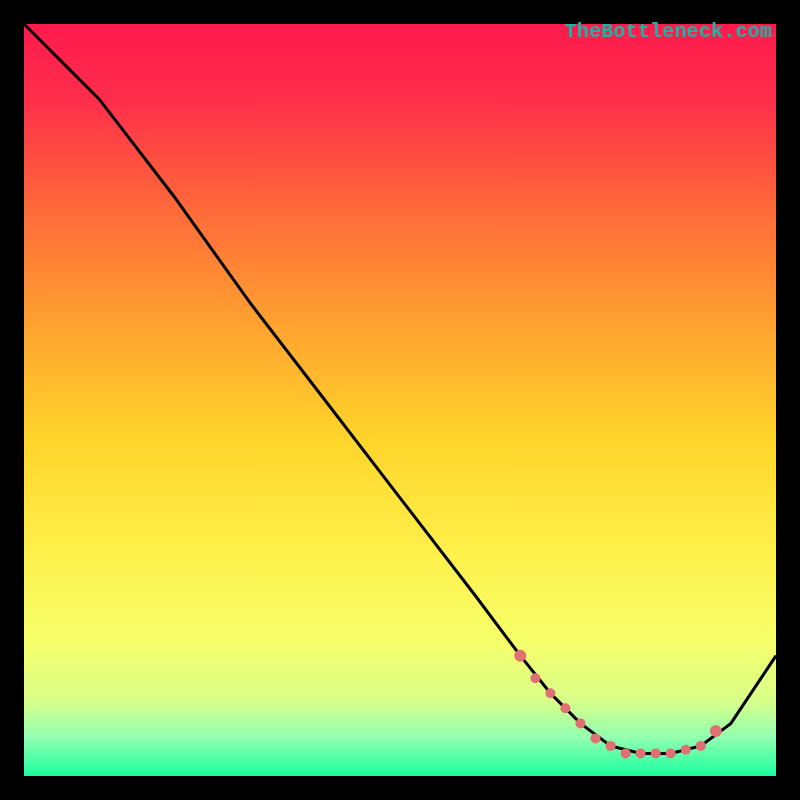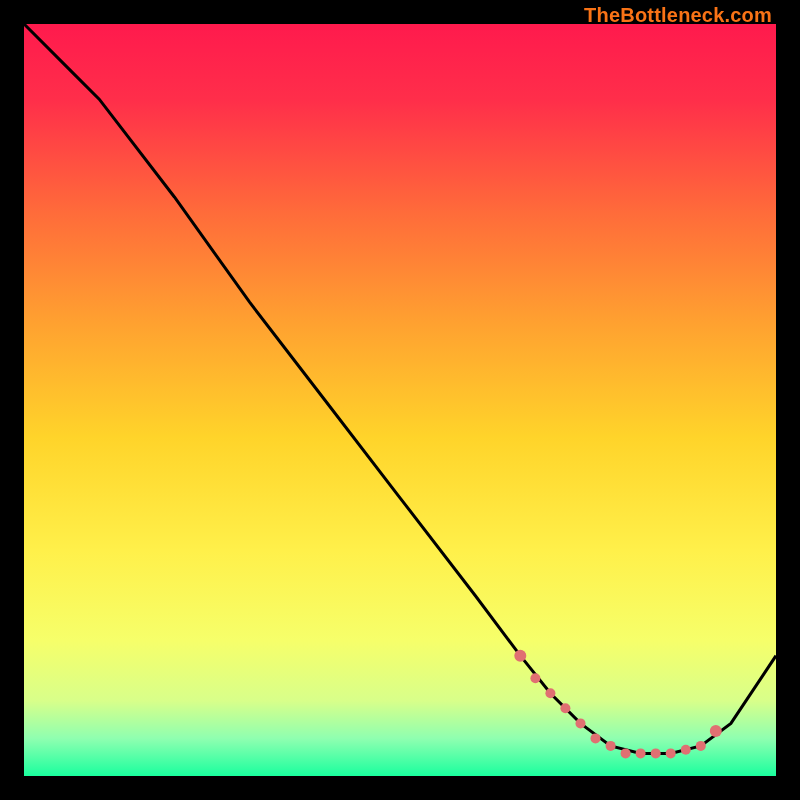--- a/index.html
+++ b/index.html
@@ -13,26 +13,26 @@
   .frame {
     position: absolute;
     left: 24px;
     top: 24px;
     width: 752px;
     height: 752px;
     background: #000;
   }
   .watermark {
     position: absolute;
-    top: 4px;
+    top: 20px;
     right: 28px;
-    font-family: Liberation Sans, sans-serif;
+    font-family: Liberation Mono, monospace;
     font-size: 20px;
     font-weight: 600;
-    color: #f97316;
+    color: #14b8a6;
     letter-spacing: 0.2px;
   }
   svg {
     display: block;
   }
 </style>
 </head>
 <body>
 
 <div class="frame">

